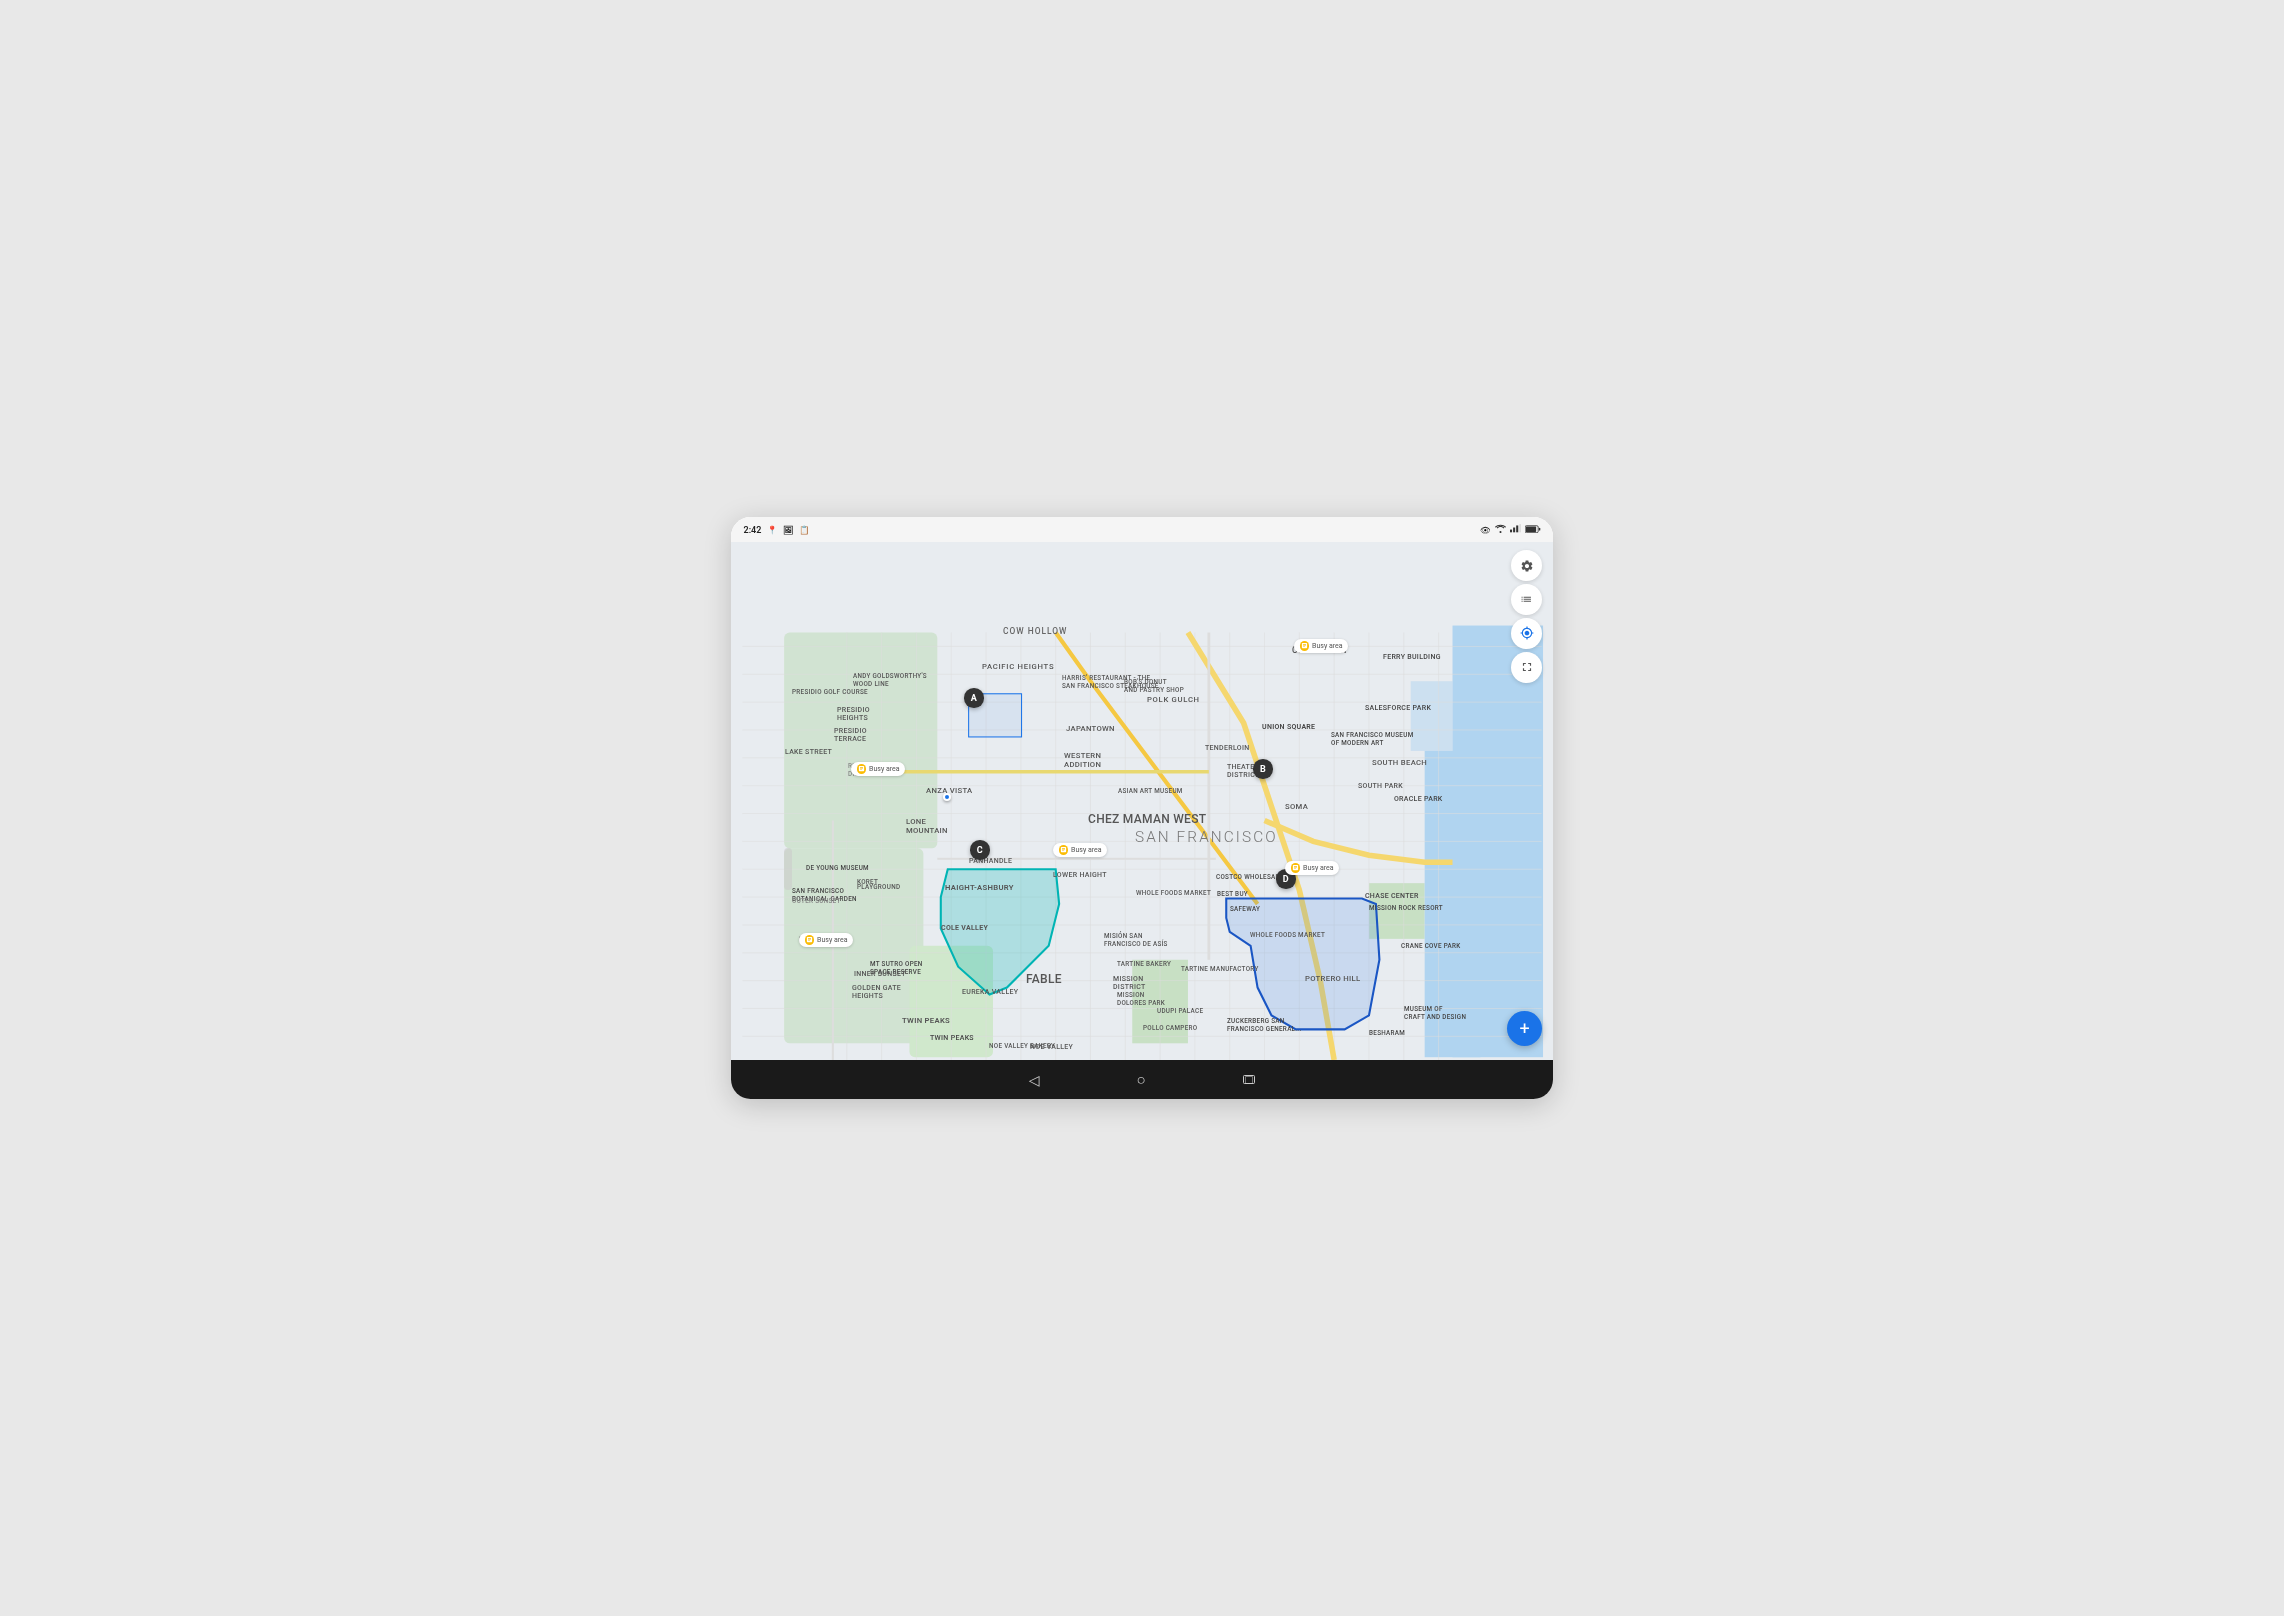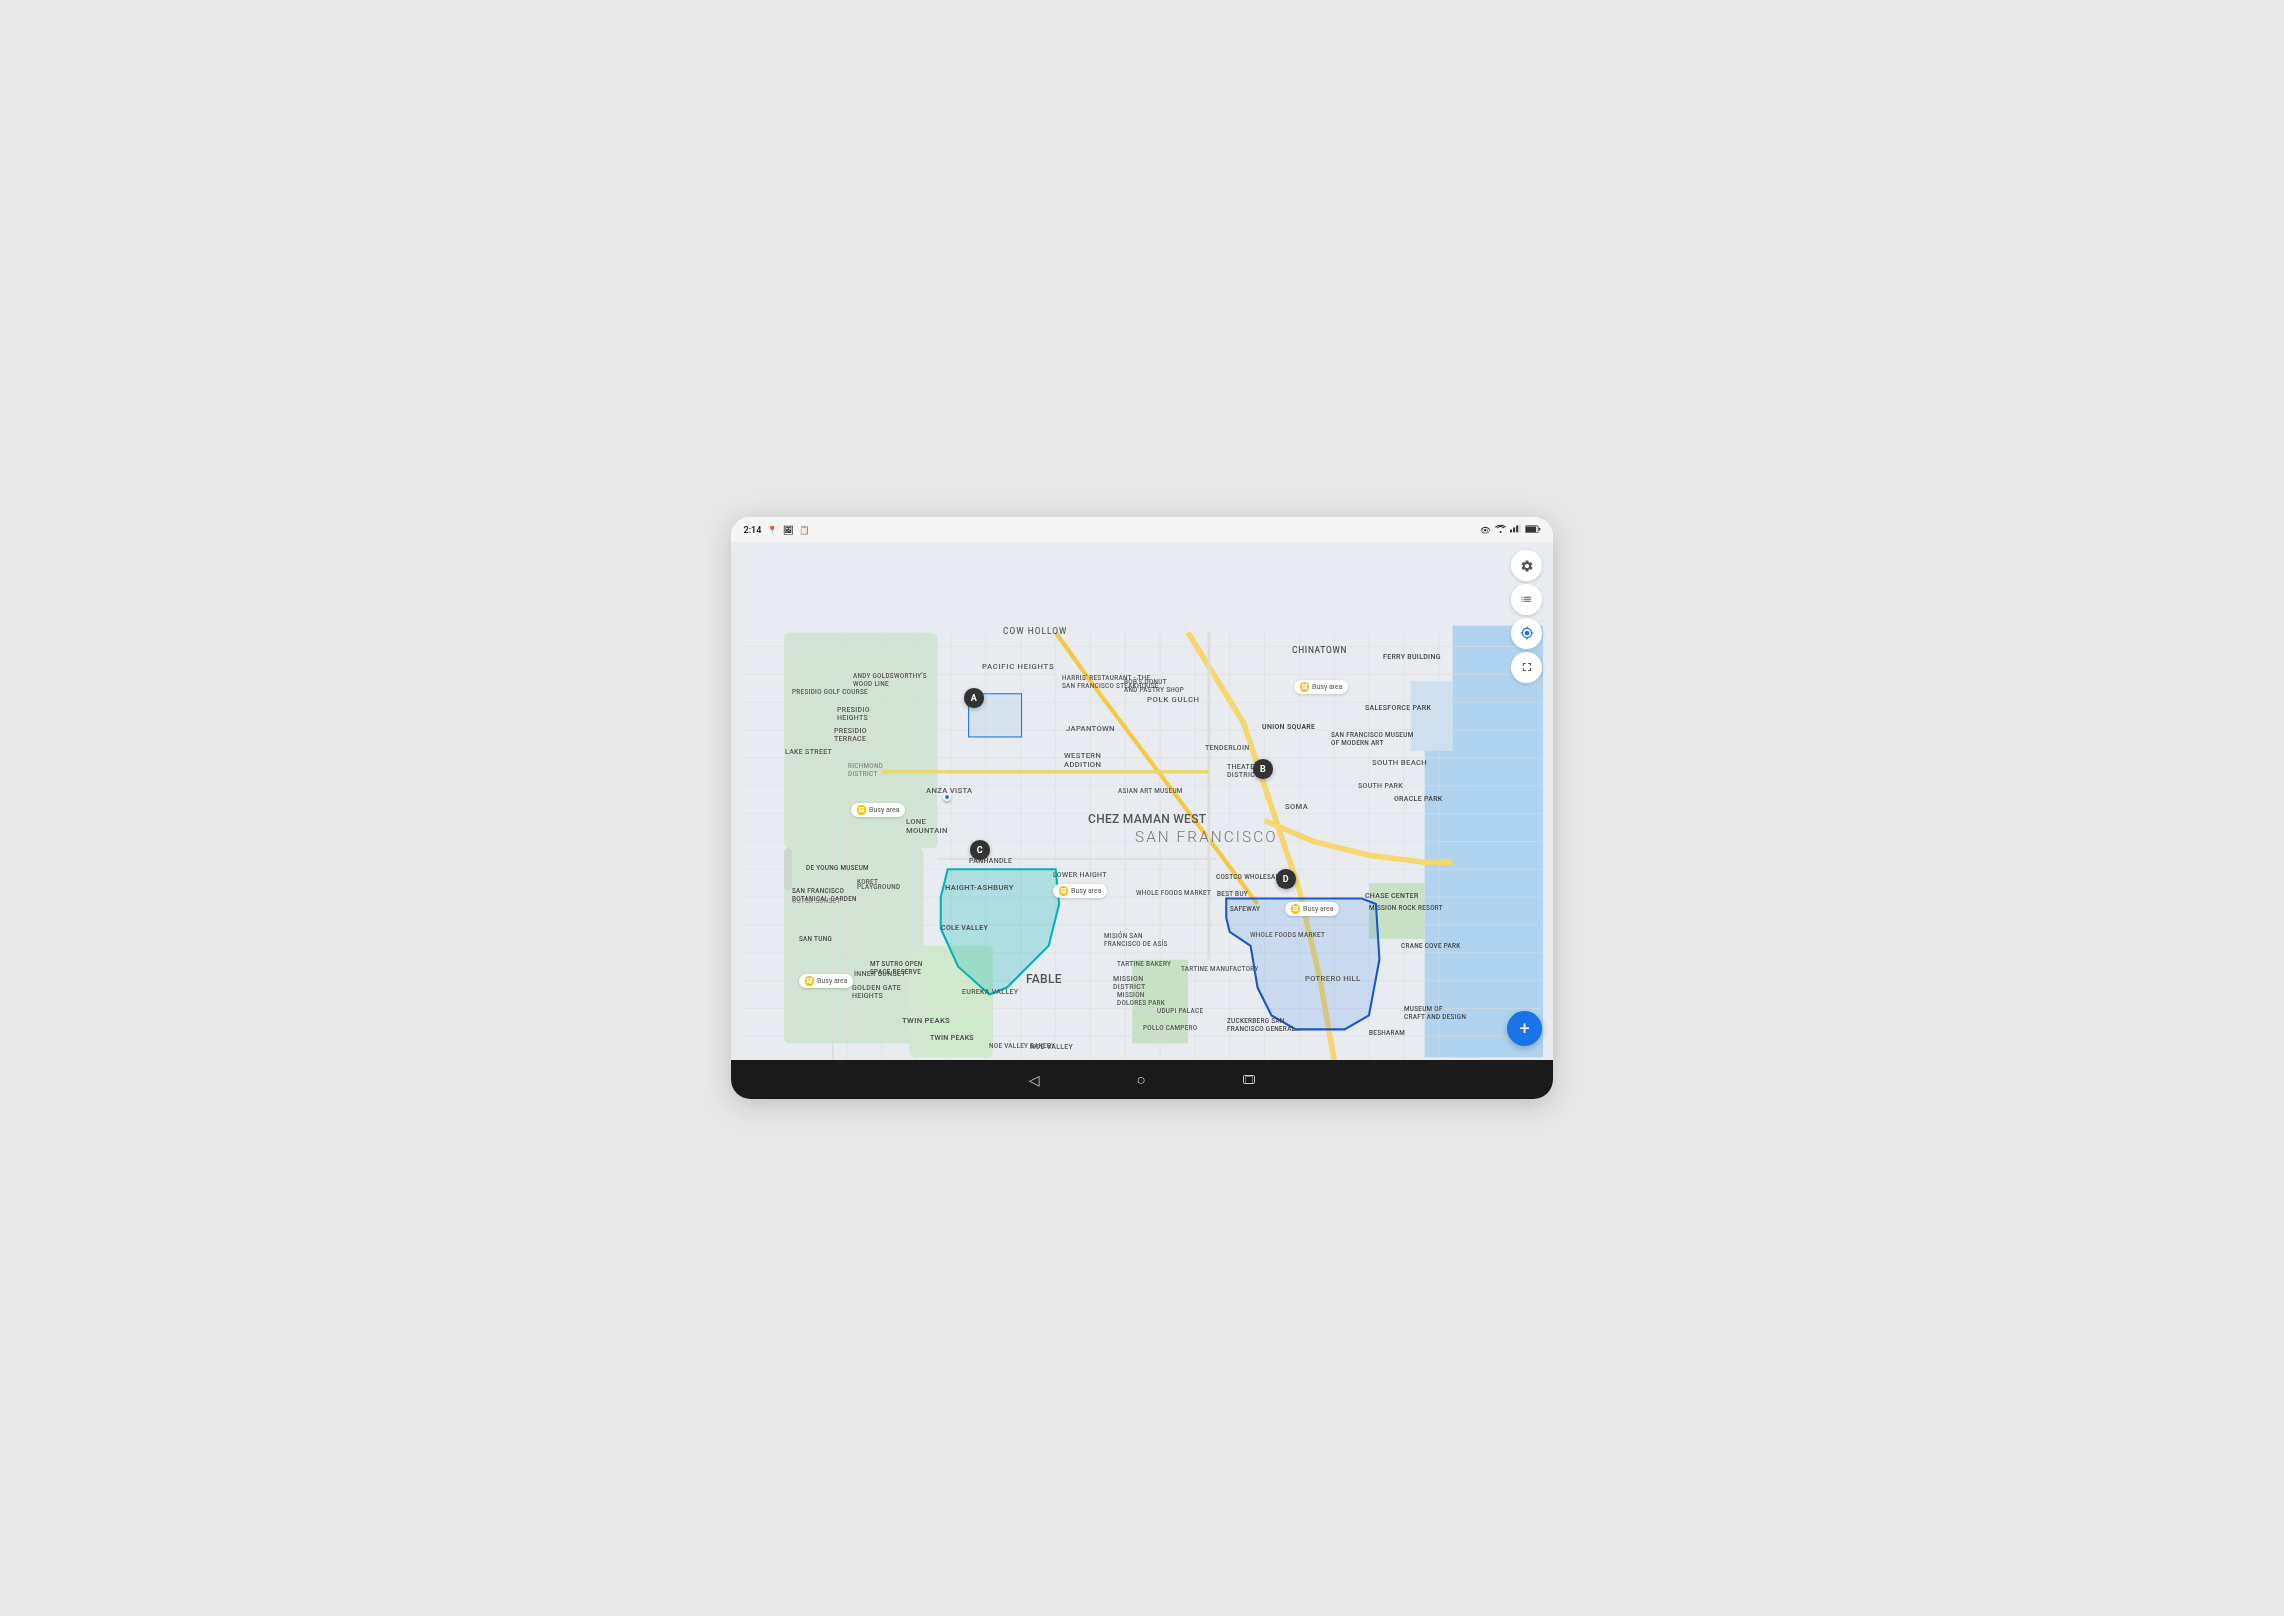--- a/index.html
+++ b/index.html
@@ -206,40 +206,39 @@
       background: #fff;
       border-radius: 11px;
       padding: 2.1px 5.6px;
       font-size: 7px;
       color: #555;
       box-shadow: 0 0.7px 2.8px rgba(0,0,0,0.2);
       display: flex;
       align-items: center;
       gap: 2.8px;
       z-index: 5;
-      margin-top: 41px;
     }
     .busy-icon {
       width: 9.7px;
       height: 9.7px;
       background: #fbbc04;
       border-radius: 50%;
       display: flex;
       align-items: center;
       justify-content: center;
     }
   </style>
 </head>
 <body>
 
 <div class="device-frame">
 
   <div class="status-bar">
     <div class="status-left">
-      <span>2:14</span>
+      <span>2:42</span>
       <span style="font-size:8.4px;">📍</span>
       <span style="font-size:8.4px;">🖼</span>
       <span style="font-size:8.4px;">📋</span>
     </div>
     <div class="status-right">
       <span style="font-size:8.4px;">👁</span>
       <span style="font-size:7.7px; color:#333;">
         <svg width="11" height="8.4" viewBox="0 0 16 12">
             <path d="M8 10a1.5 1.5 0 100 3 1.5 1.5 0 000-3z" fill="#333"></path>
             <path d="M3.5 6.5C4.9 5.1 6.4 4.3 8 4.3s3.1.8 4.5 2.2l1.2-1.2C12.0 3.7 10.1 2.8 8 2.8S4 3.7 2.3 5.3l1.2 1.2z" fill="#333"></path>

